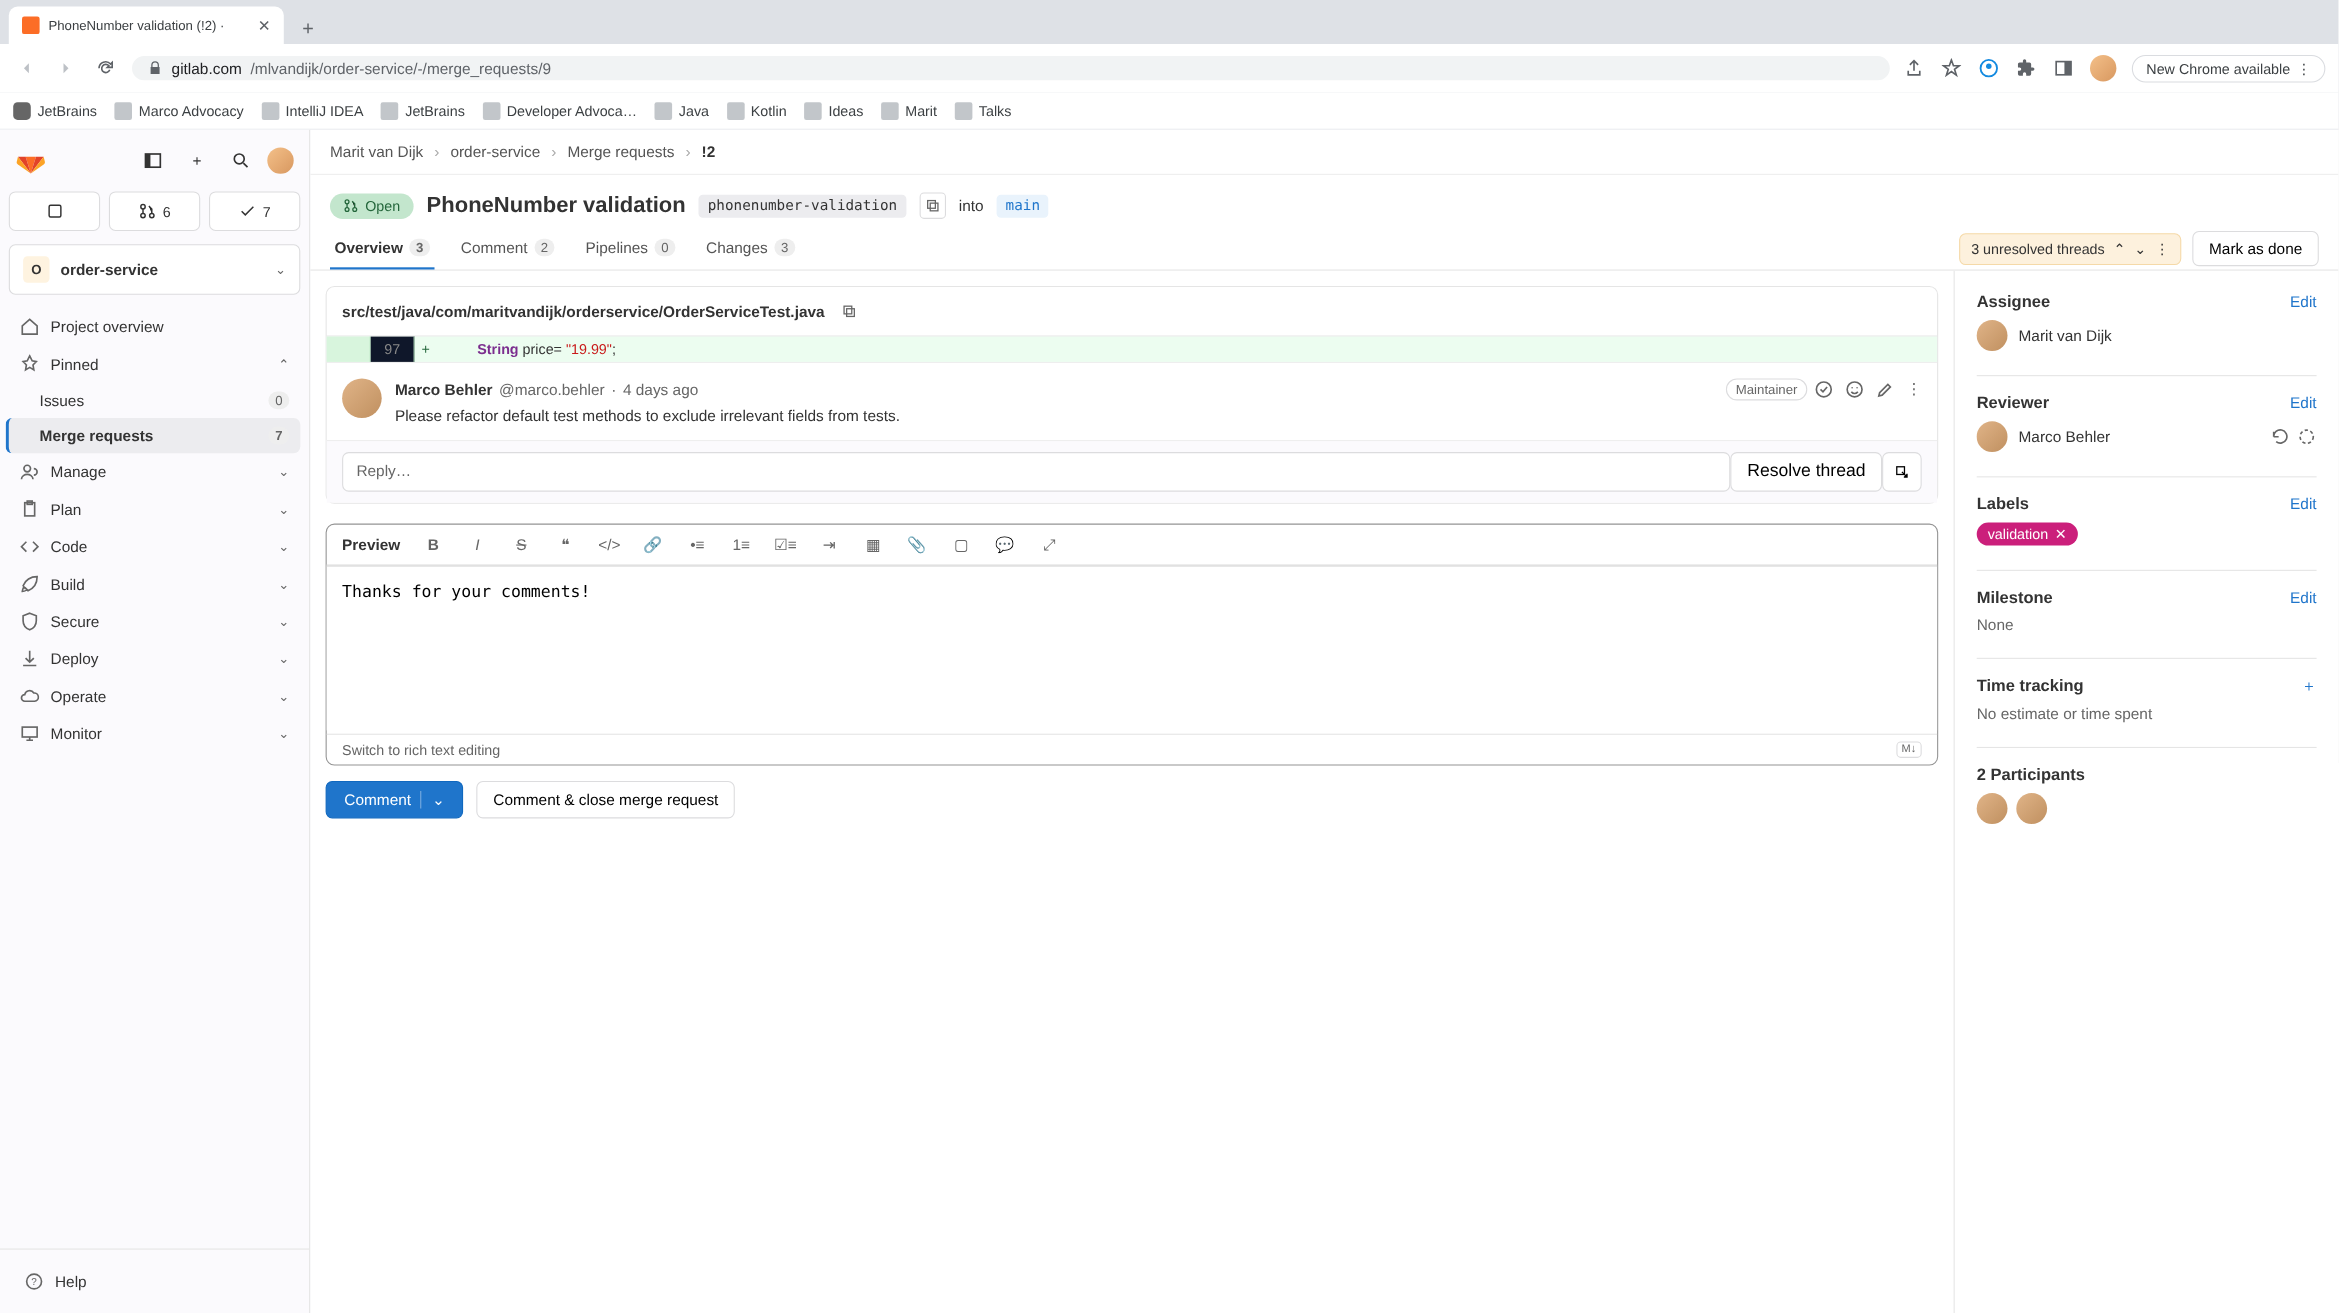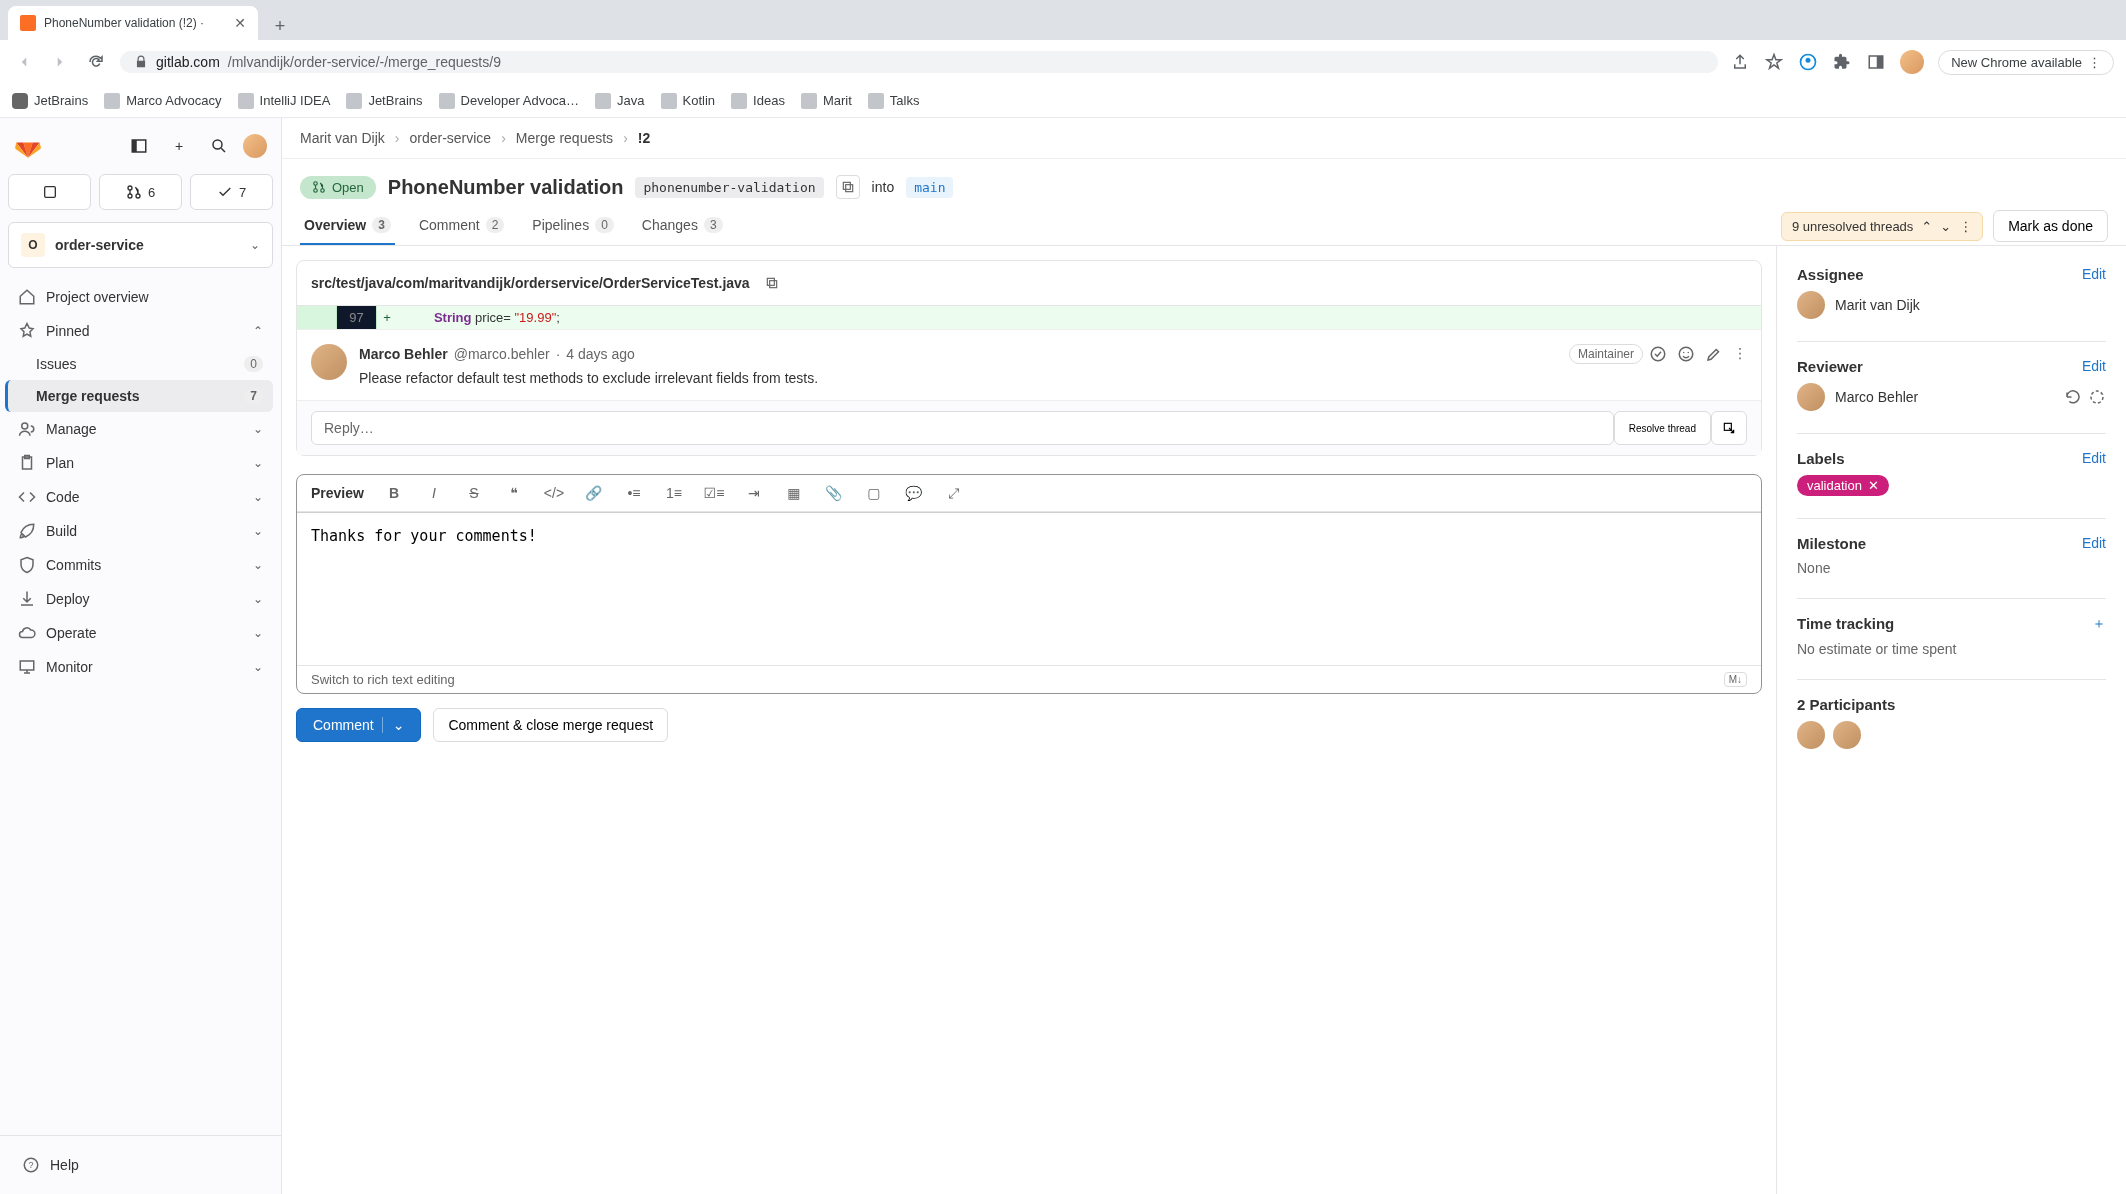--- a/index.html
+++ b/index.html
@@ -102,21 +102,21 @@
     .comment-body { flex: 1; }
     .comment-header { display: flex; align-items: center; gap: 6px; margin-bottom: 6px; }
     .comment-author { font-weight: 600; }
     .comment-handle { color: #666; }
     .comment-time { color: #666; }
     .comment-role { border: 1px solid #dcdcde; border-radius: 10px; padding: 2px 8px; font-size: 12px; color: #666; margin-left: auto; }
     .comment-actions { display: flex; gap: 10px; color: #666; }
     .comment-text { color: #333; font-size: 14px; }
     .reply-row { display: flex; padding: 10px 14px; border-top: 1px solid #eee; background: #fbfafd; }
     .reply-input { flex: 1; border: 1px solid #dcdcde; border-radius: 6px; padding: 8px 12px; font-size: 14px; color: #666; background: #fff; }
-    .resolve-btn { border: 1px solid #dcdcde; background: #fff; padding: 8px 14px; border-radius: 6px; font-size: 10px; display: flex; align-items: center; gap: 6px; cursor: pointer; }
+    .resolve-btn { border: 1px solid #dcdcde; background: #fff; padding: 8px 14px; border-radius: 6px; font-size: 16px; display: flex; align-items: center; gap: 6px; cursor: pointer; }
     .thread-icon-btn { border: 1px solid #dcdcde; background: #fff; padding: 8px 10px; border-radius: 6px; cursor: pointer; }
 
     
     .editor-card { border: 1px solid #949494; border-radius: 8px; background: #fff; margin-bottom: 14px; }
     .editor-toolbar { display: flex; align-items: center; gap: 20px; padding: 8px 14px; border-bottom: 1px solid #e5e5e5; }
     .preview-btn { font-size: 14px; font-weight: 600; cursor: pointer; }
     .ed-btn { width: 20px; height: 20px; display: flex; align-items: center; justify-content: center; color: #666; cursor: pointer; }
     .editor-text { width: 100%; min-height: 150px; padding: 14px; border: none; outline: none; font-family: ui-monospace, Menlo, monospace; font-size: 15px; resize: none; border-top: 1px solid #cfcfcf; }
     .editor-footer { display: flex; align-items: center; padding: 6px 14px; border-top: 1px solid #e5e5e5; font-size: 13px; color: #666; }
     .md-badge { margin-left: auto; border: 1px solid #dcdcde; border-radius: 4px; padding: 1px 4px; font-size: 10px; color: #666; }
@@ -376,21 +376,21 @@
           </span>
           <span class="sb-item-label">Build</span>
           <span class="chev">⌄</span>
         </div>
         <div class="sb-item">
           <span class="sb-item-icon">
             <svg width="18" height="18" viewBox="0 0 24 24">
               <path fill="none" stroke="currentColor" stroke-width="2" d="M12 2l8 3v6c0 5-3 9-8 11-5-2-8-6-8-11V5z"></path>
             </svg>
           </span>
-          <span class="sb-item-label">Commits</span>
+          <span class="sb-item-label">Secure</span>
           <span class="chev">⌄</span>
         </div>
         <div class="sb-item">
           <span class="sb-item-icon">
             <svg width="18" height="18" viewBox="0 0 24 24">
               <path fill="none" stroke="currentColor" stroke-width="2" d="M12 2v14m-5-5l5 5 5-5M4 20h16"></path>
             </svg>
           </span>
           <span class="sb-item-label">Deploy</span>
           <span class="chev">⌄</span>
@@ -476,21 +476,21 @@
             <span>Pipelines</span>
             <span class="tab-badge">0</span>
           </div>
           <div class="mr-tab">
             <span>Changes</span>
             <span class="tab-badge">3</span>
           </div>
         </div>
       <div class="mr-tabs-right">
         <div class="threads-box">
-          <span>9 unresolved threads</span>
+          <span>3 unresolved threads</span>
           <span>⌃</span>
           <span>⌄</span>
           <span>⋮</span>
         </div>
         <button class="btn-plain">Mark as done</button>
       </div>
     </div>
 
     <div class="content-row">
       <div class="thread-area">

